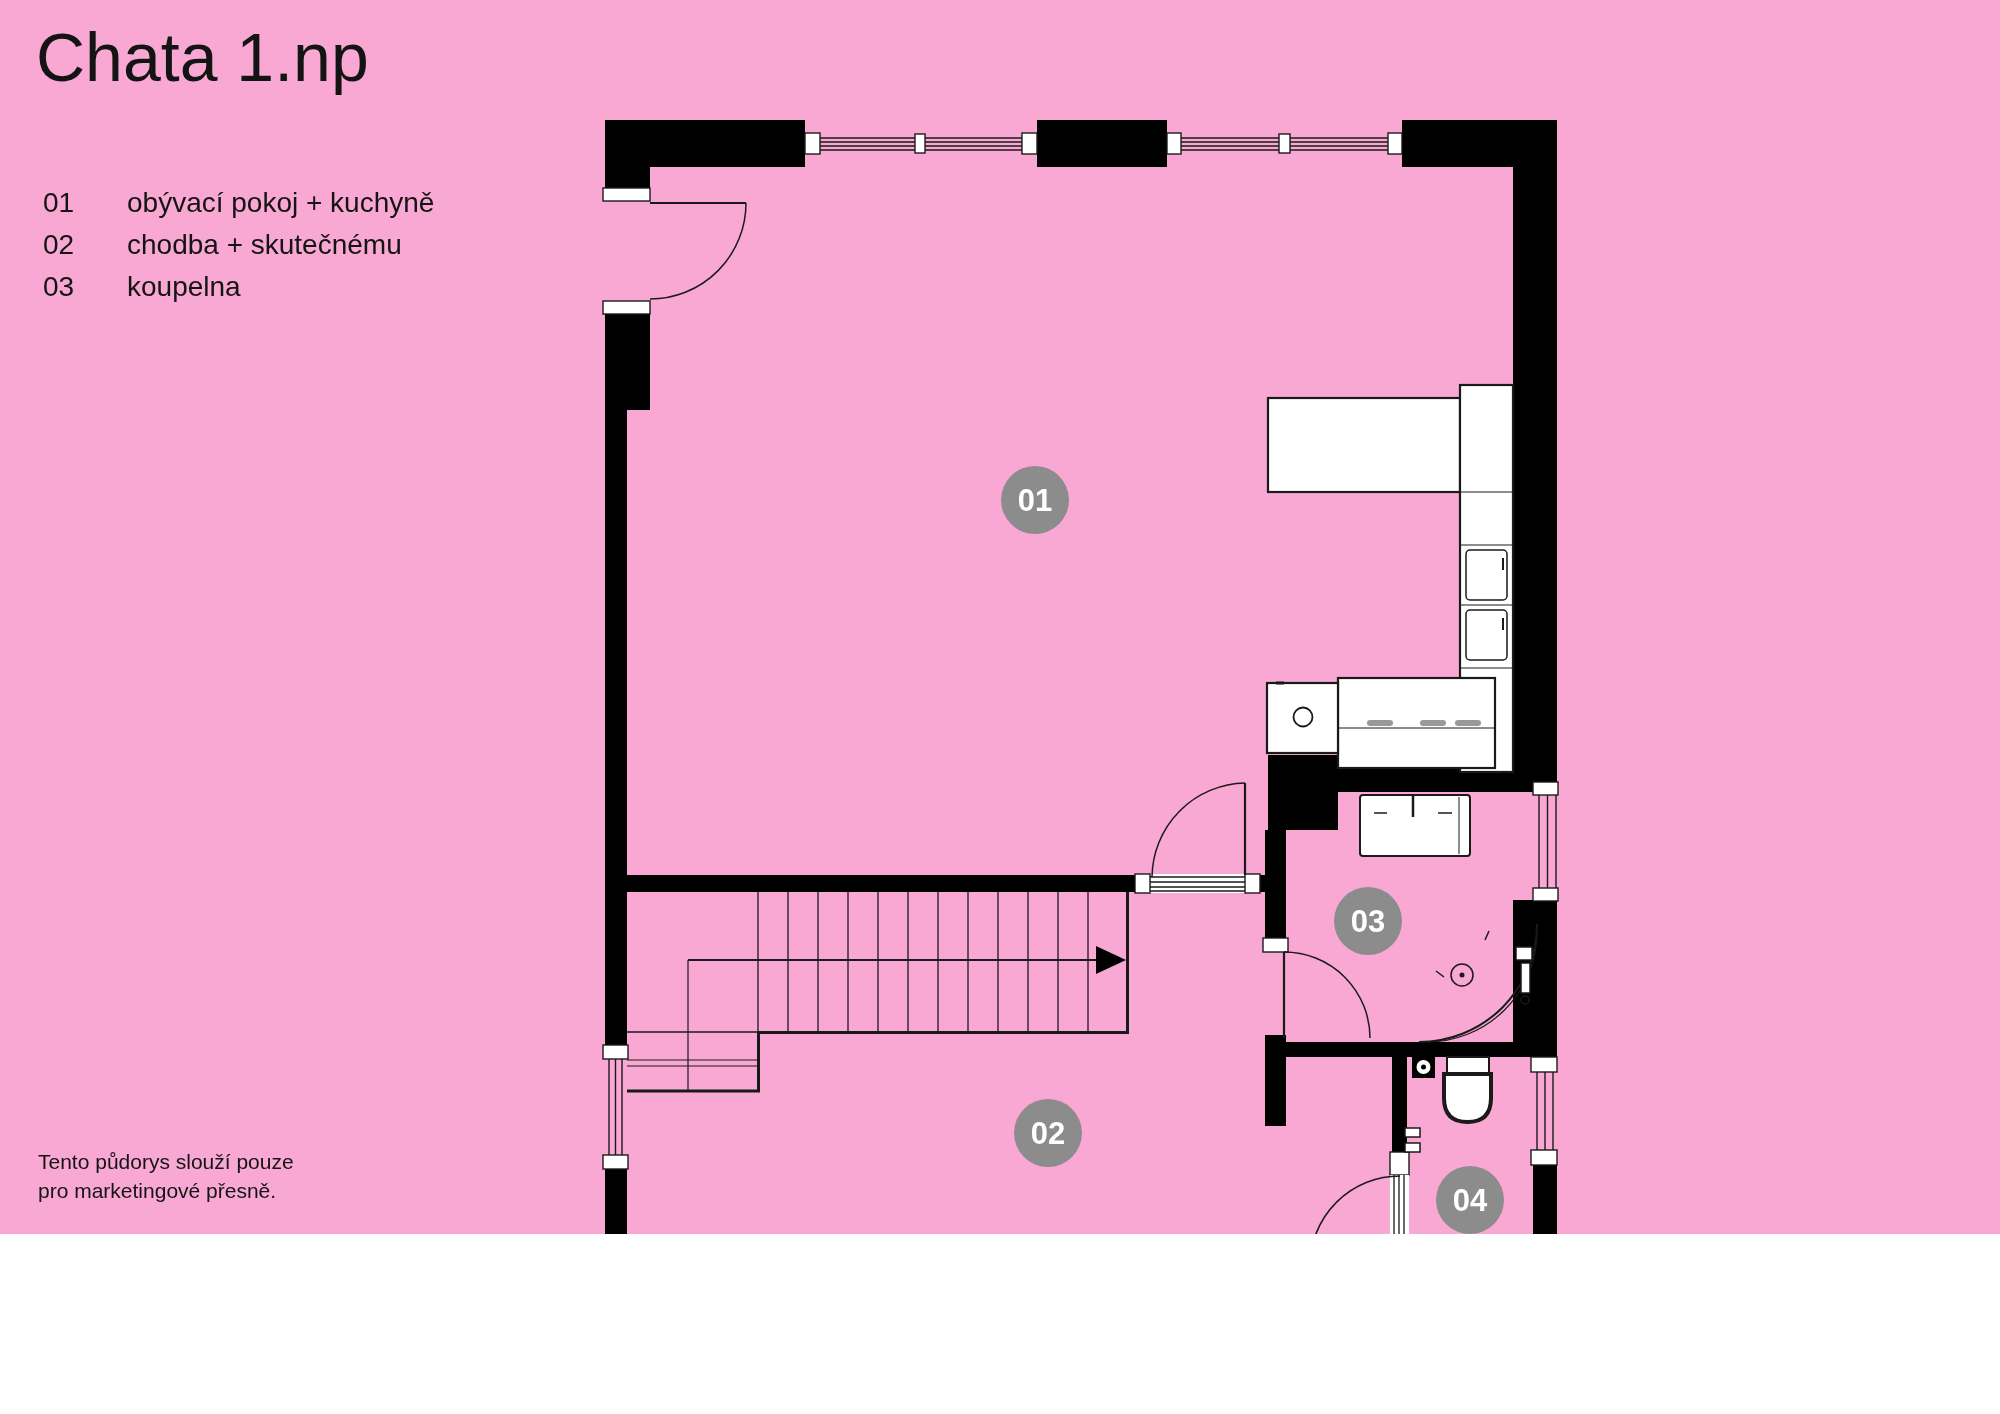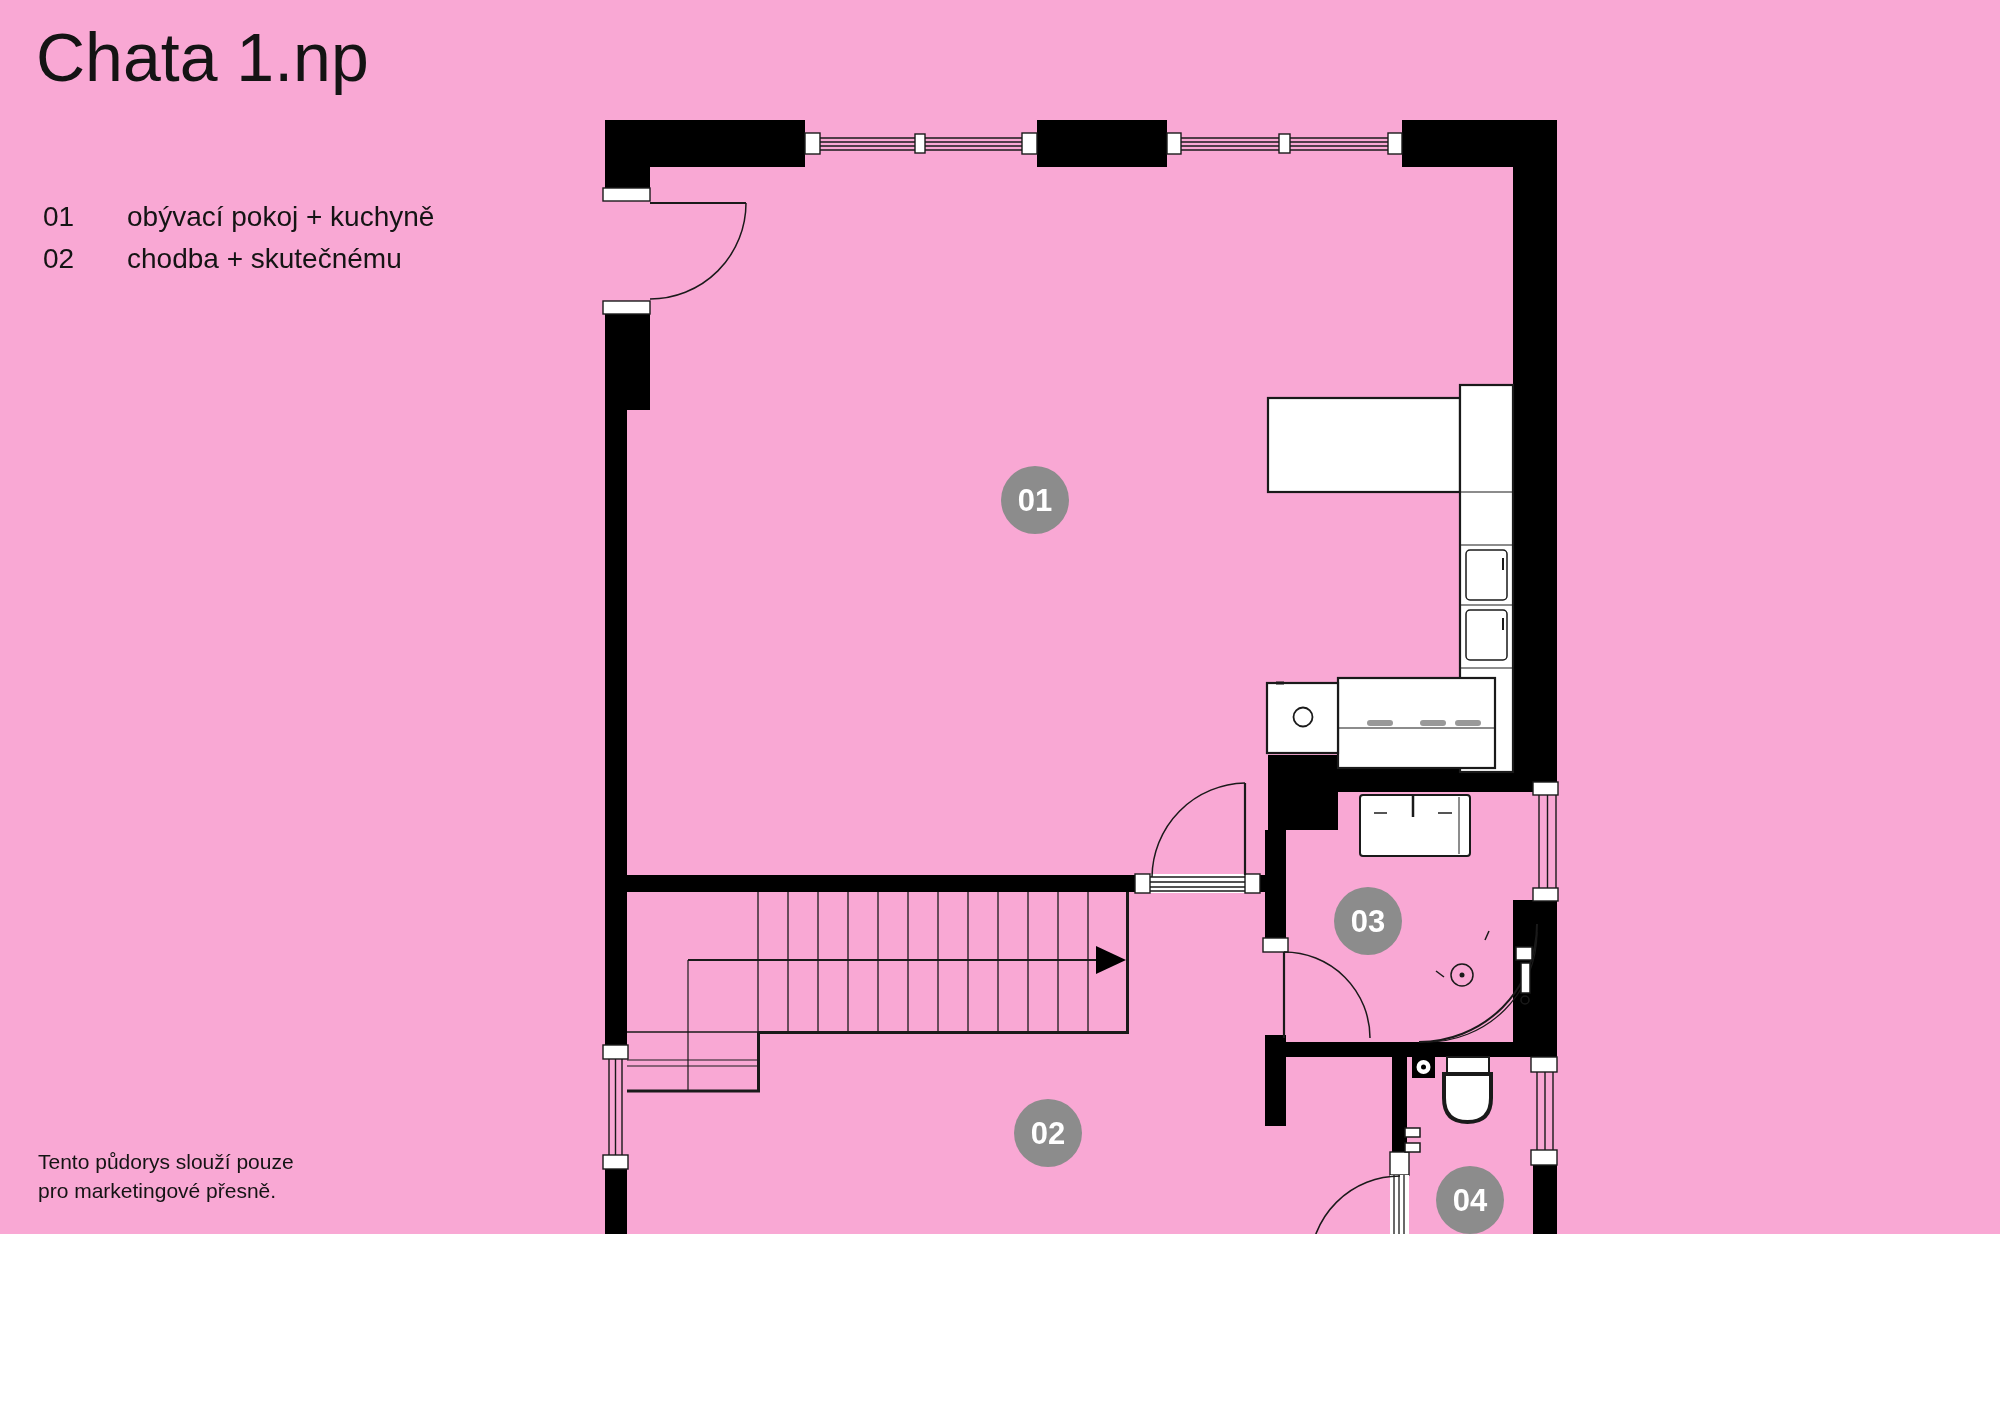--- a/index.html
+++ b/index.html
@@ -1,19 +1,19 @@
 <!DOCTYPE html>
 <html><head>
 <meta charset="utf-8">
 <style>
   html,body{margin:0;padding:0;background:#fff;}
   .canvas{position:relative;width:2000px;height:1234px;background:#f9a8d4;overflow:hidden;
           font-family:"Liberation Sans", sans-serif;color:#111;}
   .title{position:absolute;left:36px;top:18px;font-size:68px;font-weight:400;color:#141414;}
-  .legend{position:absolute;left:43px;top:196px;font-size:28px;line-height:42px;color:#141414;}
+  .legend{position:absolute;left:43px;top:182px;font-size:28px;line-height:42px;color:#141414;}
   .legend-row{white-space:nowrap;}
   .legend-num{display:inline-block;width:84px;}
   .disclaimer{position:absolute;left:38px;top:1130px;font-size:21px;line-height:29px;color:#141414;margin-top:17px;}
   .disclaimer .para2{margin-top:27px;}
   svg{position:absolute;left:0;top:0;}
   svg .wall{fill:#000;stroke:none;}
   svg .ln{stroke:#1a1a1a;fill:none;}
   svg .box{fill:#fff;stroke:#1a1a1a;stroke-width:1.4;}
   svg .fix{fill:#fff;stroke:#1a1a1a;}
   svg text.badge-num{font-family:"Liberation Sans", sans-serif;font-weight:bold;font-size:31px;
@@ -26,20 +26,23 @@
 
   <div class="title">Chata 1.np</div>
 
   <div class="legend">
     <div class="legend-row">
       <span class="legend-num">01</span><span>obývací pokoj + kuchyně</span>
     </div>
     <div class="legend-row">
       <span class="legend-num">02</span><span>chodba + skutečnému</span>
     </div>
+    <div class="legend-row">
+      <span class="legend-num">03</span><span>koupelna</span>
+    </div>
   </div>
 
   <div class="disclaimer">
     <div class="para1">
       <div>Tento půdorys slouží pouze</div>
       <div>pro marketingové přesně.</div>
     </div>
   </div>
 
   <svg width="2000" height="1414" viewBox="0 0 2000 1414">

